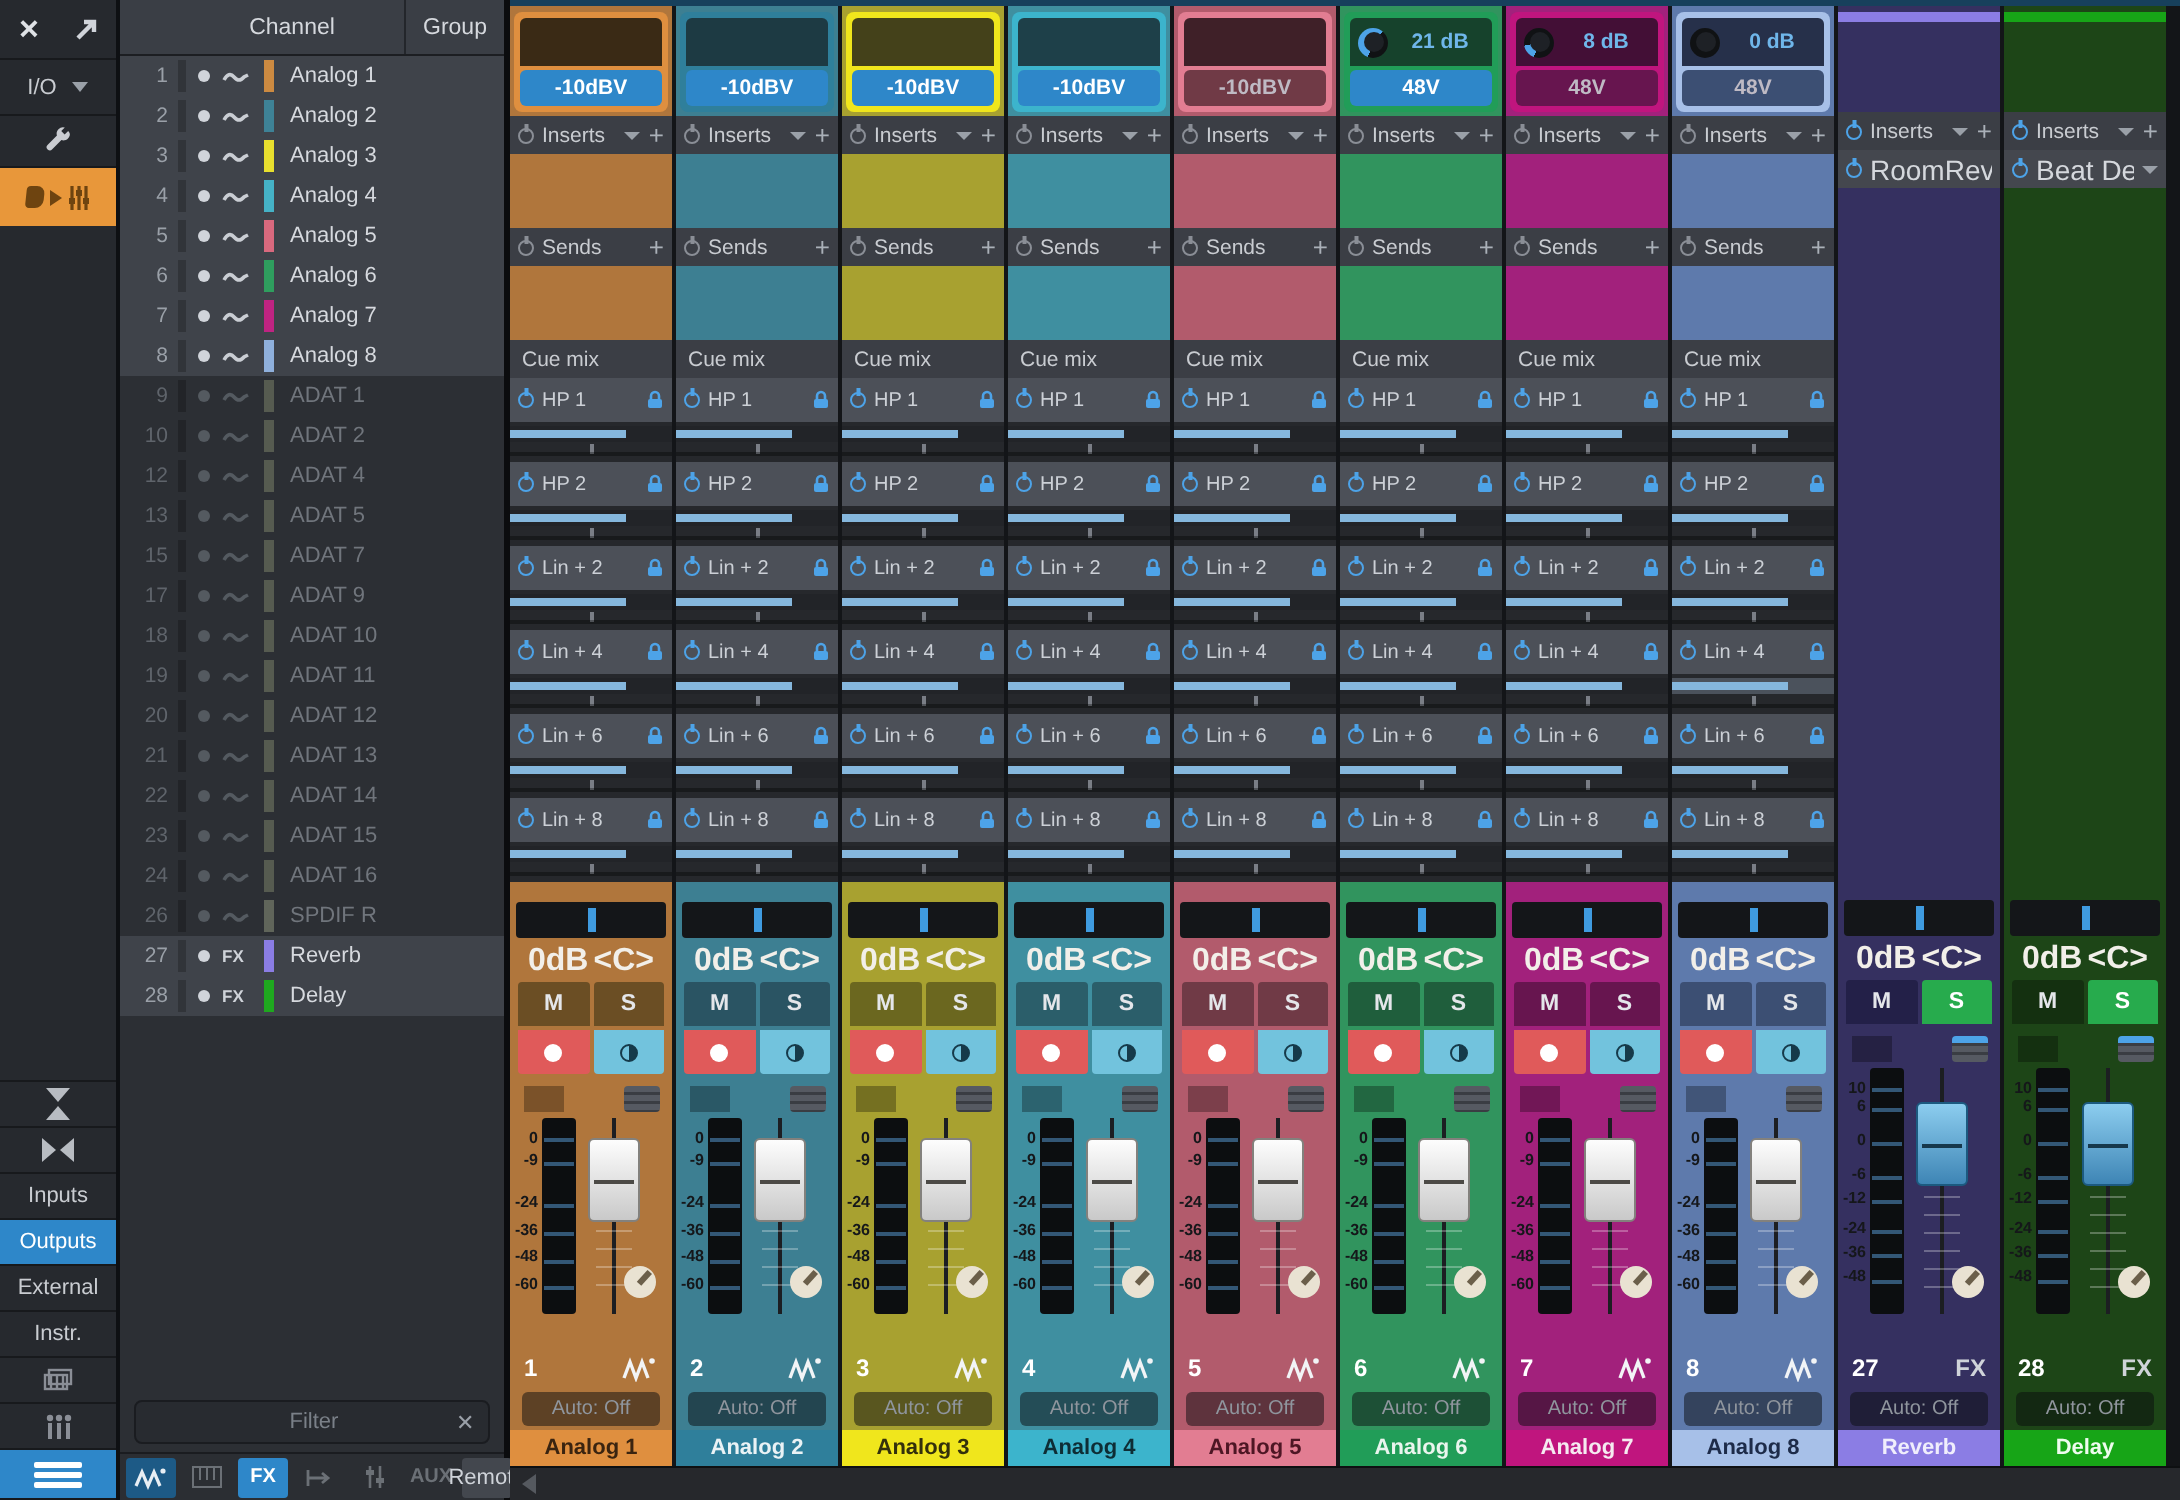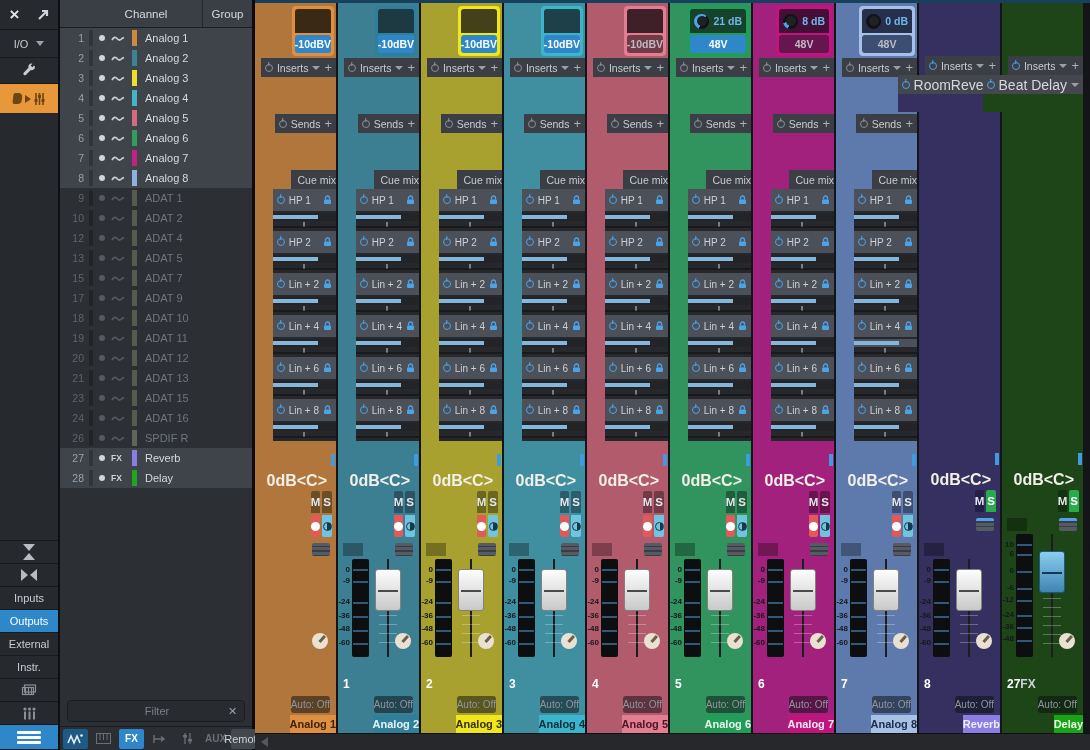--- a/index.html
+++ b/index.html
@@ -61,21 +61,21 @@
   .tb-tile.on-blue { background:#2e87c9; color:#fff; }
   .tb-tile.remote { background:#43474e; color:#cfd3d9; padding:0 8px; font-weight:normal; font-size:11px; }
 
   
   .mixer { flex:1; display:flex; flex-direction:column; background:#131518; }
   .mx-topline { height:3px; background:#17405c; flex:none; }
   .mx-strips { flex:1; display:flex; gap:2px; padding-left:0px; }
   .mx-scroll { height:17px; background:#26282c; border-top:1px solid #0e1012; flex:none; display:flex; align-items:center; padding-left:6px; }
   .scroll-left { width:0;height:0;border-top:5px solid transparent;border-bottom:5px solid transparent;border-right:7px solid #55595f; cursor:pointer; }
 
-  .strip { width:81px; flex:none; display:flex; flex-direction:column; background:var(--body);align-items:flex-end; }
+  .strip { width:81px; flex:none; display:flex; flex-direction:column; background:var(--body); }
   .gainbox { height:50px; margin:3px 2px 2px; background:var(--plate); border-radius:4px; padding:3px; display:flex; flex-direction:column; flex:none; }
   .gaintop { flex:1; background:var(--boxtop); border-radius:3px 3px 0 0; display:flex; align-items:center; padding:0 4px; gap:4px; }
   .knob { width:15px; height:15px; border-radius:50%; position:relative; background:conic-gradient(from 200deg, #4da3e8 0deg var(--arc), #101214 var(--arc) 360deg); flex:none; }
   .knob::after { content:''; position:absolute; inset:2.5px; border-radius:50%; background:#1e2126; }
   .gaindb { flex:1; text-align:center; color:#6fb6ea; font-size:10.5px; font-weight:bold; }
   .trimbtn { height:18px; margin-top:2px; border:none; border-radius:3px; font-size:10.5px; font-weight:bold; font-family:inherit; cursor:pointer; flex:none; }
   .trimbtn.active { background:#2e87c9; color:#fff; }
   .trimbtn.muted { background:var(--ms); color:#bfbac4; }
 
   .secthead { height:19px; background:#3b3e45; display:flex; align-items:center; padding:0 4px; gap:4px; flex:none; }
@@ -449,20 +449,32 @@
           <span class="rdot"></span>
           <span class="rwave">
             <svg width="14" height="7" viewBox="0 0 14 7">
               <path d="M1 5 Q3.5 0.5 6 3.5 T11 3.5 L13 2.5" stroke="#545a60" stroke-width="1.8" fill="none"></path>
             </svg>
           </span>
           <span class="rchip" style="background: rgb(94, 99, 86); opacity: 0.85;"></span>
           <span class="rname">ADAT 13</span>
         </div>
         <div class="lrow dim">
+          <span class="rnum">22</span>
+          <span class="rbar"></span>
+          <span class="rdot"></span>
+          <span class="rwave">
+            <svg width="14" height="7" viewBox="0 0 14 7">
+              <path d="M1 5 Q3.5 0.5 6 3.5 T11 3.5 L13 2.5" stroke="#545a60" stroke-width="1.8" fill="none"></path>
+            </svg>
+          </span>
+          <span class="rchip" style="background: rgb(94, 99, 86); opacity: 0.85;"></span>
+          <span class="rname">ADAT 14</span>
+        </div>
+        <div class="lrow dim">
           <span class="rnum">23</span>
           <span class="rbar"></span>
           <span class="rdot"></span>
           <span class="rwave">
             <svg width="14" height="7" viewBox="0 0 14 7">
               <path d="M1 5 Q3.5 0.5 6 3.5 T11 3.5 L13 2.5" stroke="#545a60" stroke-width="1.8" fill="none"></path>
             </svg>
           </span>
           <span class="rchip" style="background: rgb(94, 99, 86); opacity: 0.85;"></span>
           <span class="rname">ADAT 15</span>

